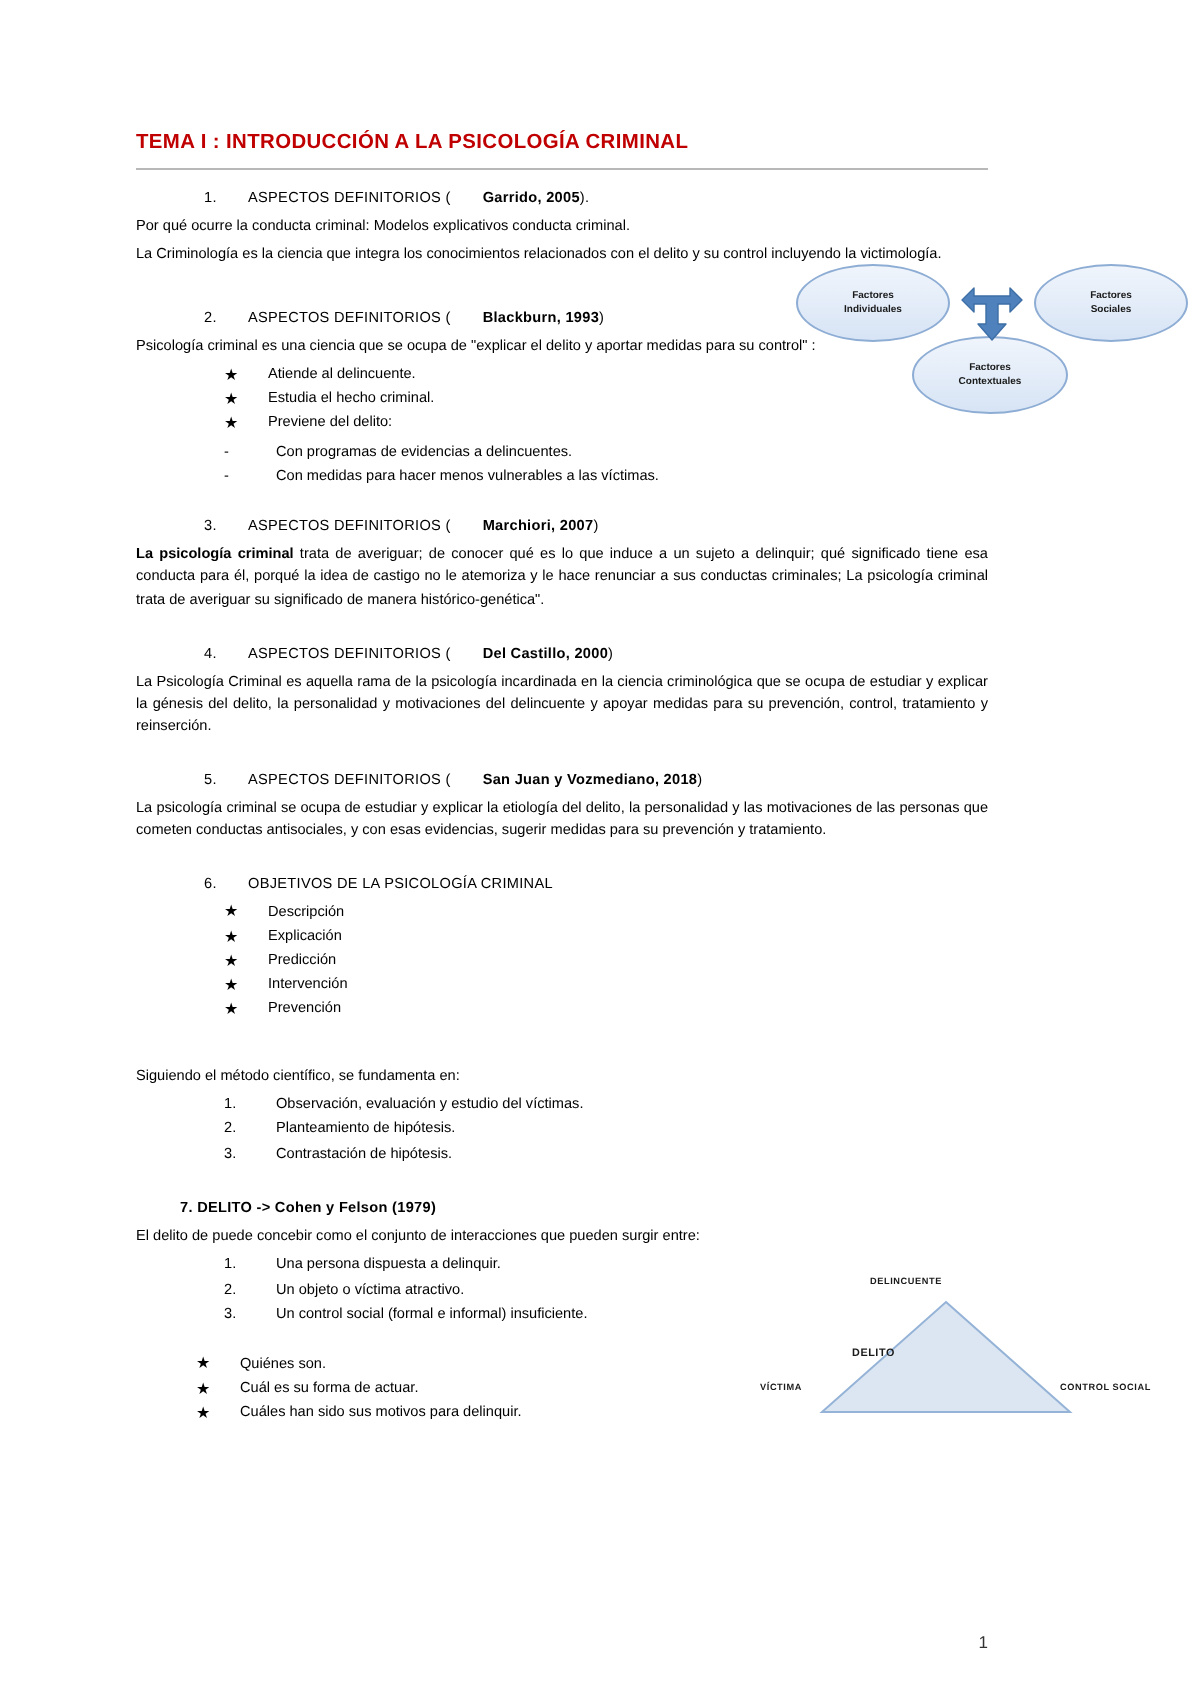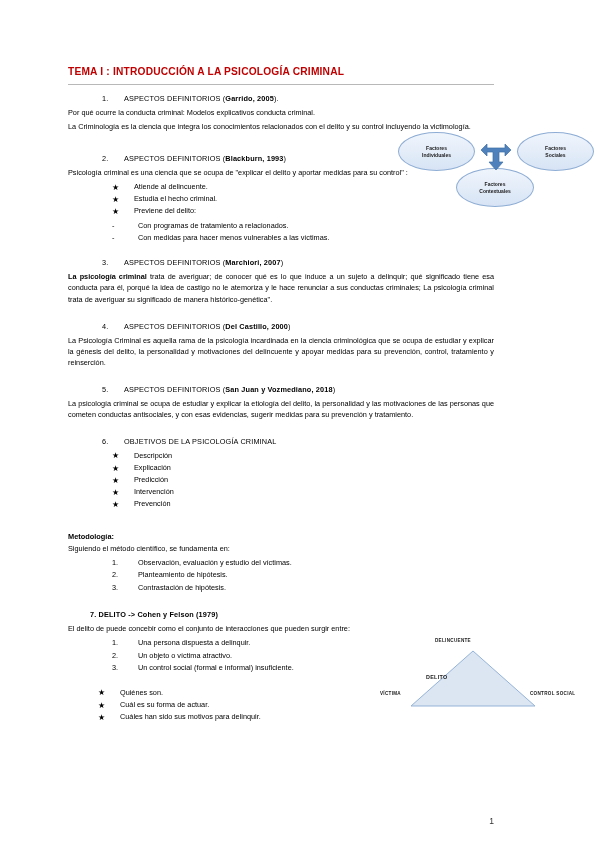--- a/index.html
+++ b/index.html
@@ -32,21 +32,21 @@
     margin: 0 0 9px 0;
     width: 100%;
   }
   .sec-head {
     font-size: 7.3px;
     margin: 0 0 4px 0;
     padding-left: 34px;
     letter-spacing: 0.15px;
   }
   .sec-head .num { display: inline-block; width: 22px; }
-  .sec-head b { font-weight: bold; }
+  .sec-head b { font-weight: bold; margin-left: 16px; }
   p.body {
     font-size: 7.3px;
     line-height: 1.52;
     margin: 0 0 3px 0;
     text-align: justify;
   }
   p.body b { font-weight: bold; margin-top: 20px; }
   ul.stars {
     list-style: none;
     margin: 1px 0 2px 0;
@@ -198,21 +198,21 @@
   <div class="sec-head">
     <span class="num">2.</span><span>ASPECTOS DEFINITORIOS (</span><b>Blackburn, 1993</b><span>)</span>
   </div>
   <p class="body">Psicología criminal es una ciencia que se ocupa de "explicar el delito y aportar medidas para su control" :</p>
   <ul class="stars">
     <li><span class="star">★</span><span>Atiende al delincuente.</span></li>
     <li><span class="star">★</span><span>Estudia el hecho criminal.</span></li>
     <li><span class="star">★</span><span>Previene del delito:</span></li>
   </ul>
   <ul class="dashes">
-    <li><span class="dash">-</span><span>Con programas de tratamiento a relacionados.</span></li>
+    <li><span class="dash">-</span><span>Con programas de evidencias a delincuentes.</span></li>
     <li><span class="dash">-</span><span>Con medidas para hacer menos vulnerables a las víctimas.</span></li>
   </ul>
 
   <div class="spacer-md"></div>
 
   <div class="sec-head">
     <span class="num">3.</span><span>ASPECTOS DEFINITORIOS (</span><b>Marchiori, 2007</b><span>)</span>
   </div>
   <p class="body"><b>La psicología criminal</b><span> trata de averiguar; de conocer qué es lo que induce a un sujeto a delinquir; qué significado tiene esa conducta para él, porqué la idea de castigo no le atemoriza y le hace renunciar a sus conductas criminales; La psicología criminal trata de averiguar su significado de manera histórico-genética".</span></p>
 
@@ -238,21 +238,20 @@
   <ul class="stars">
     <li><span class="star">★</span><span>Descripción</span></li>
     <li><span class="star">★</span><span>Explicación</span></li>
     <li><span class="star">★</span><span>Predicción</span></li>
     <li><span class="star">★</span><span>Intervención</span></li>
     <li><span class="star">★</span><span>Prevención</span></li>
   </ul>
 
   <div class="spacer-lg"></div>
 
-  <div class="bold-head">Metodología:</div>
   <p class="body">Siguiendo el método científico, se fundamenta en:</p>
   <ol class="nums">
     <li>Observación, evaluación y estudio del víctimas.</li>
     <li>Planteamiento de hipótesis.</li>
     <li>Contrastación de hipótesis.</li>
   </ol>
 
   <div class="spacer-md"></div>
 
   <div class="sec-head" style="padding-left:22px;font-weight:bold;">7. DELITO -&gt; Cohen y Felson (1979)</div>

